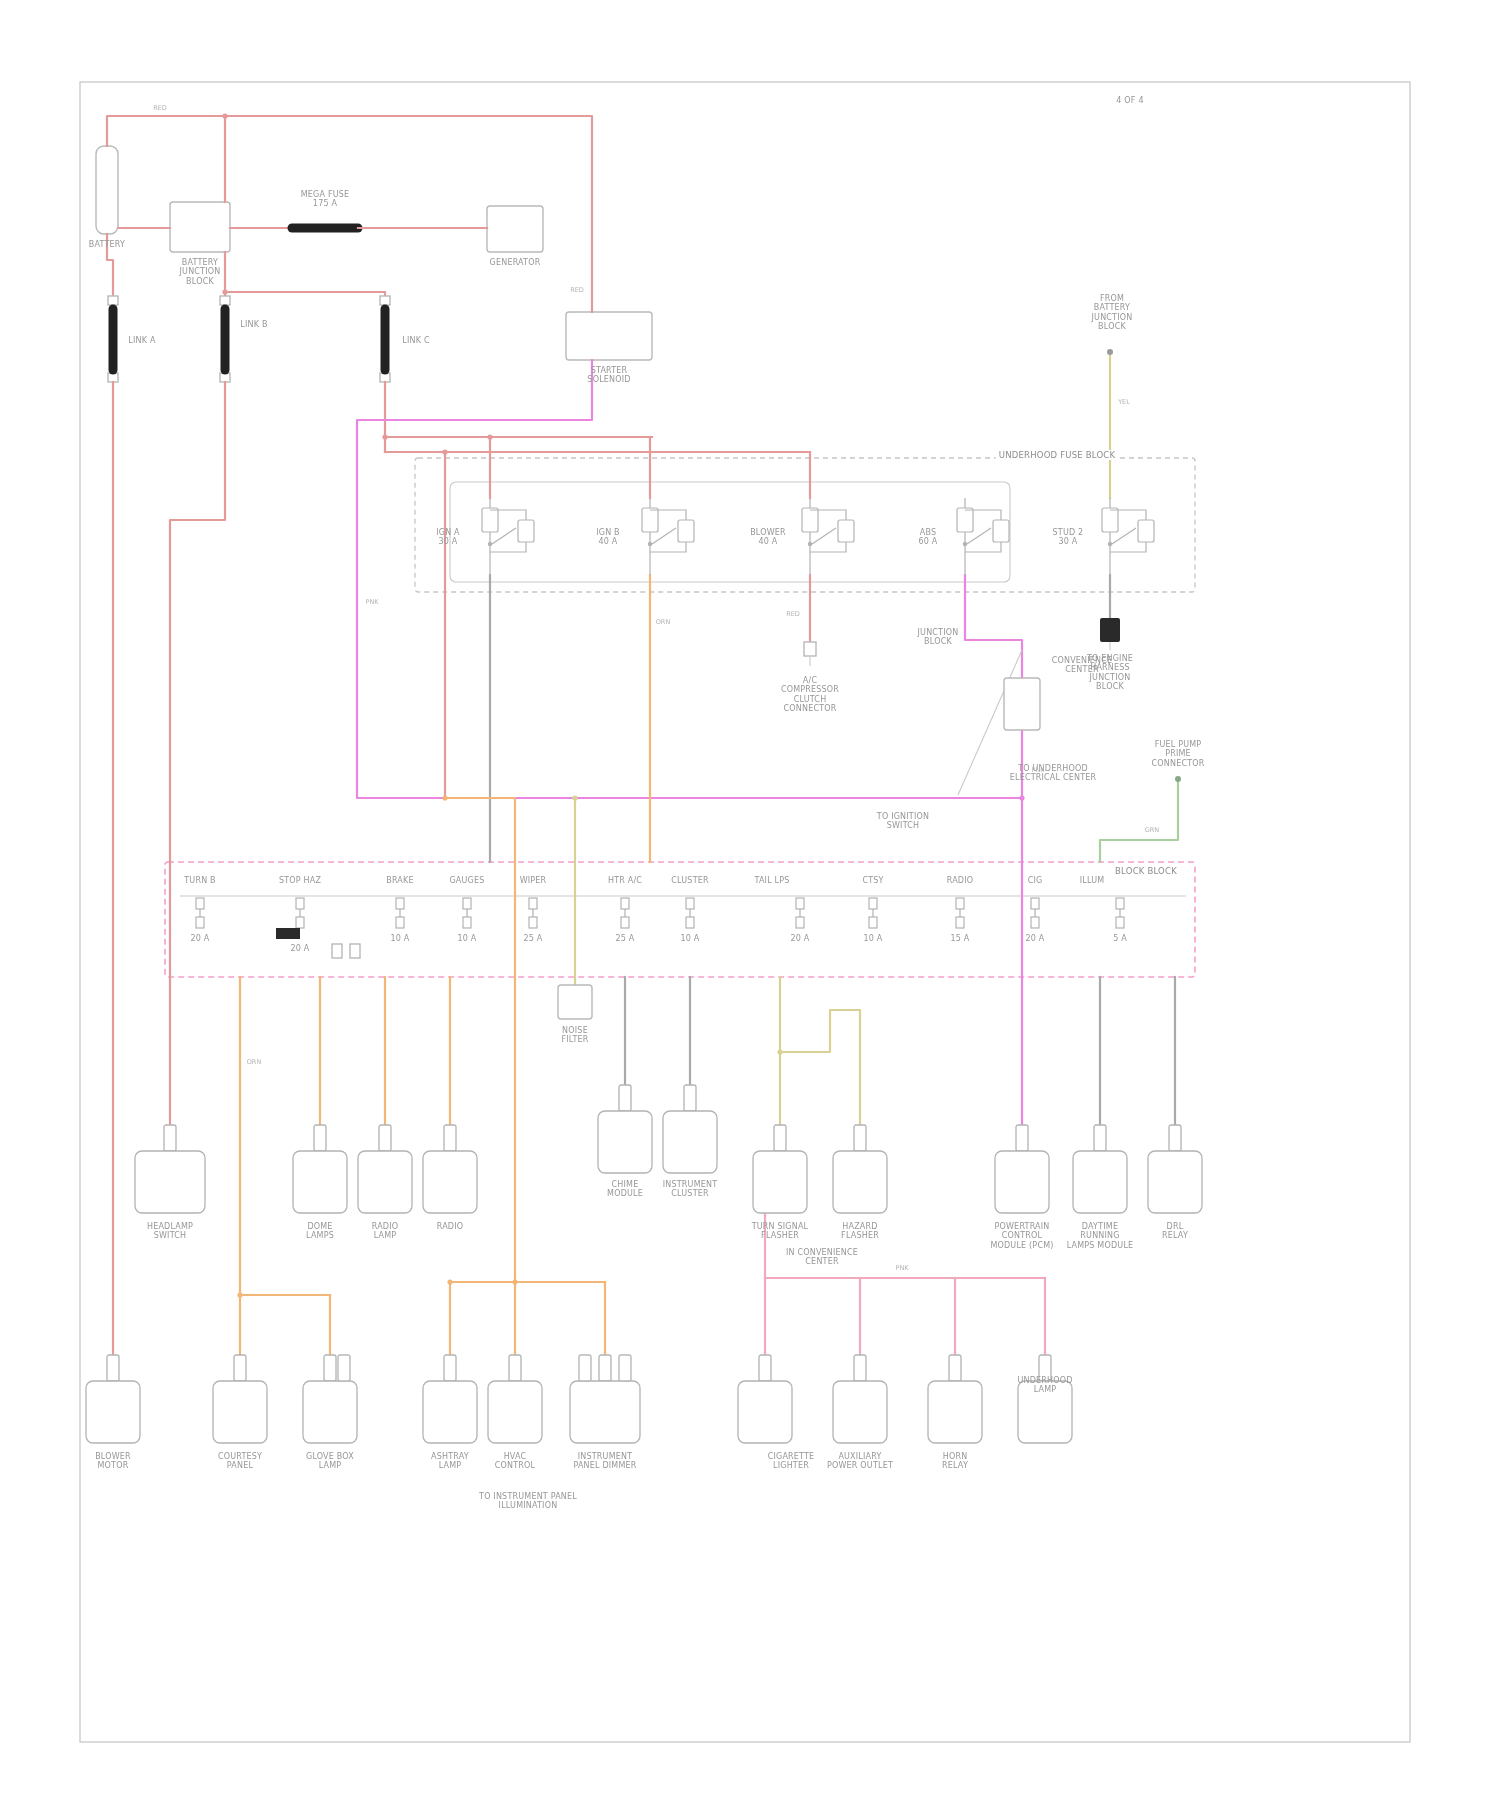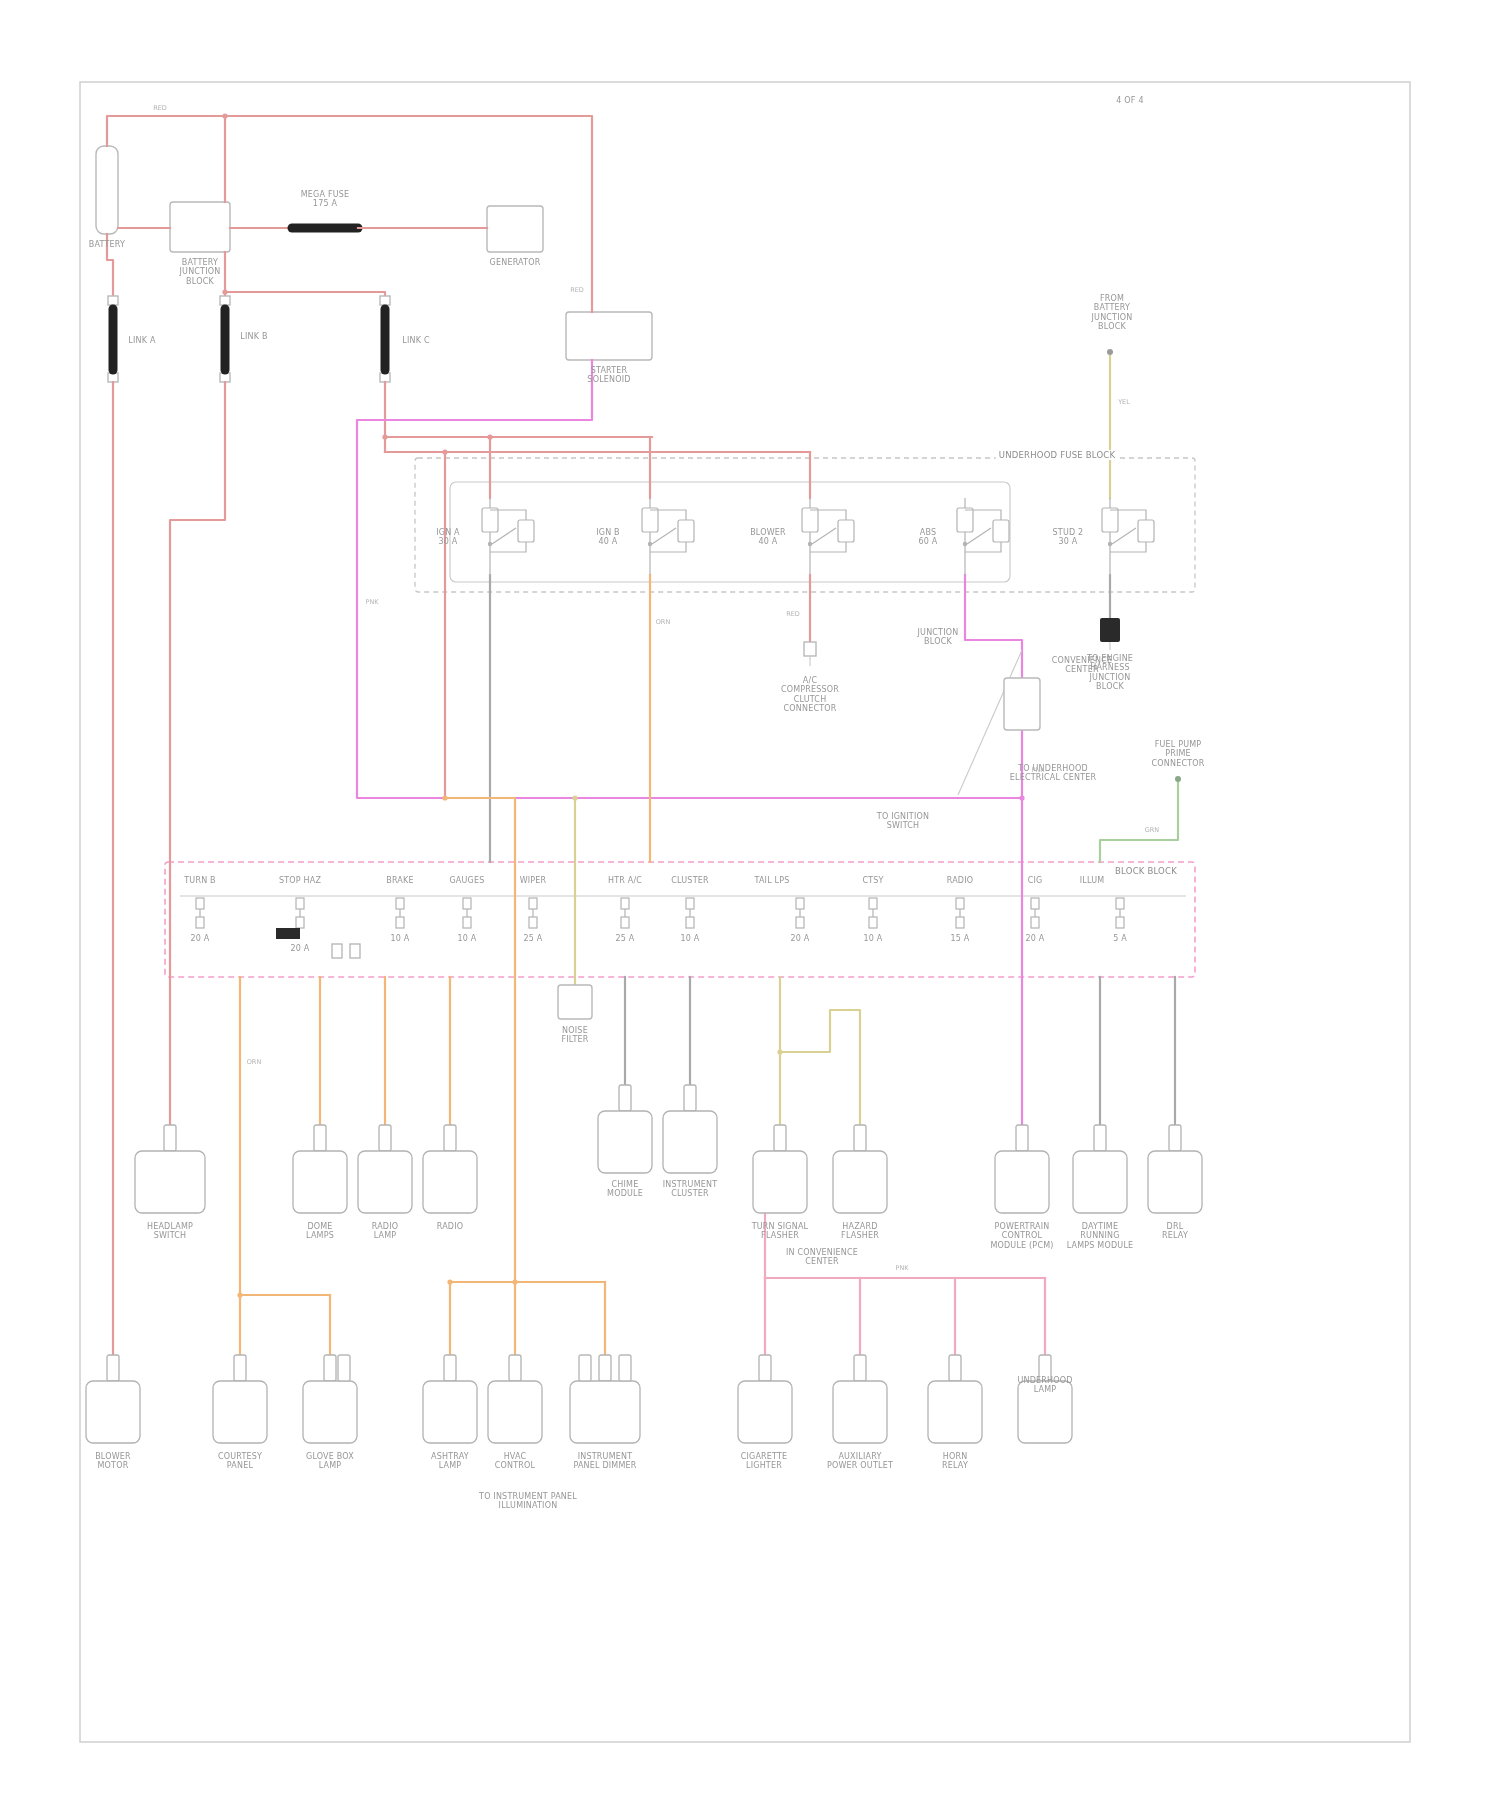--- a/index.html
+++ b/index.html
@@ -213,21 +213,21 @@
 <div class="lbl" style="left:107px;top:240px">BATTERY</div>
 <div class="lbl" style="left:200px;top:258px">BATTERY
 JUNCTION
 BLOCK</div>
 <div class="lbl" style="left:325px;top:190px">MEGA FUSE
 175 A</div>
 <div class="lbl" style="left:515px;top:258px">GENERATOR</div>
 <div class="lbl" style="left:609px;top:366px">STARTER
 SOLENOID</div>
 <div class="lbl" style="left:142px;top:336px">LINK A</div>
-<div class="lbl" style="left:254px;top:332px">LINK B</div>
+<div class="lbl" style="left:254px;top:320px">LINK B</div>
 <div class="lbl" style="left:416px;top:336px">LINK C</div>
 <div class="lbl" style="left:1112px;top:294px">FROM
 BATTERY
 JUNCTION
 BLOCK</div>
 
 <div class="lbl ttl" style="left:1057px;top:450px">UNDERHOOD FUSE BLOCK</div>
 <div class="lbl" style="left:448px;top:528px">IGN A
 30 A</div>
 <div class="lbl" style="left:608px;top:528px">IGN B
@@ -320,21 +320,21 @@
 <div class="lbl" style="left:330px;top:1452px">GLOVE BOX
 LAMP</div>
 <div class="lbl" style="left:450px;top:1452px">ASHTRAY
 LAMP</div>
 <div class="lbl" style="left:515px;top:1452px">HVAC
 CONTROL</div>
 <div class="lbl" style="left:605px;top:1452px">INSTRUMENT
 PANEL DIMMER</div>
 <div class="lbl" style="left:528px;top:1492px">TO INSTRUMENT PANEL
 ILLUMINATION</div>
-<div class="lbl" style="left:764px;top:1452px">CIGARETTE
+<div class="lbl" style="left:791px;top:1452px">CIGARETTE
 LIGHTER</div>
 <div class="lbl" style="left:860px;top:1452px">AUXILIARY
 POWER OUTLET</div>
 <div class="lbl" style="left:955px;top:1452px">HORN
 RELAY</div>
 <div class="lbl" style="left:1045px;top:1376px">UNDERHOOD
 LAMP</div>
 
 <div class="tag" style="left:160px;top:104px">RED</div>
 <div class="tag" style="left:577px;top:286px">RED</div>

